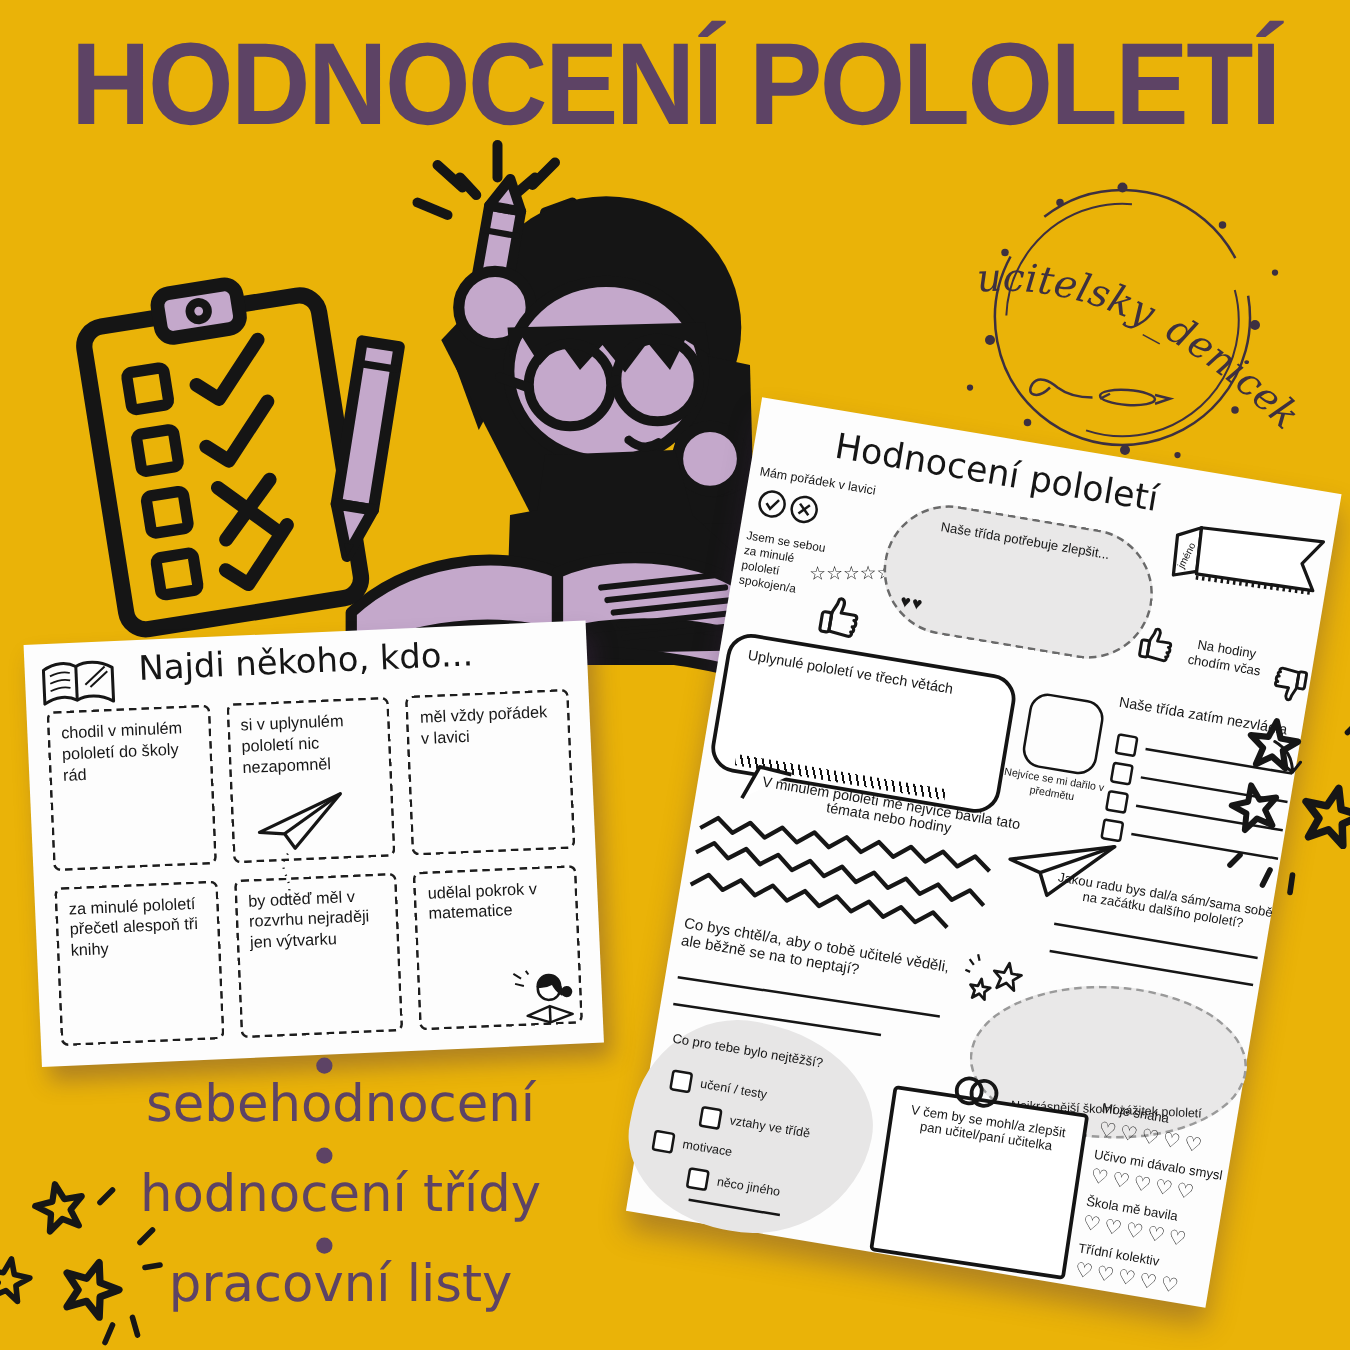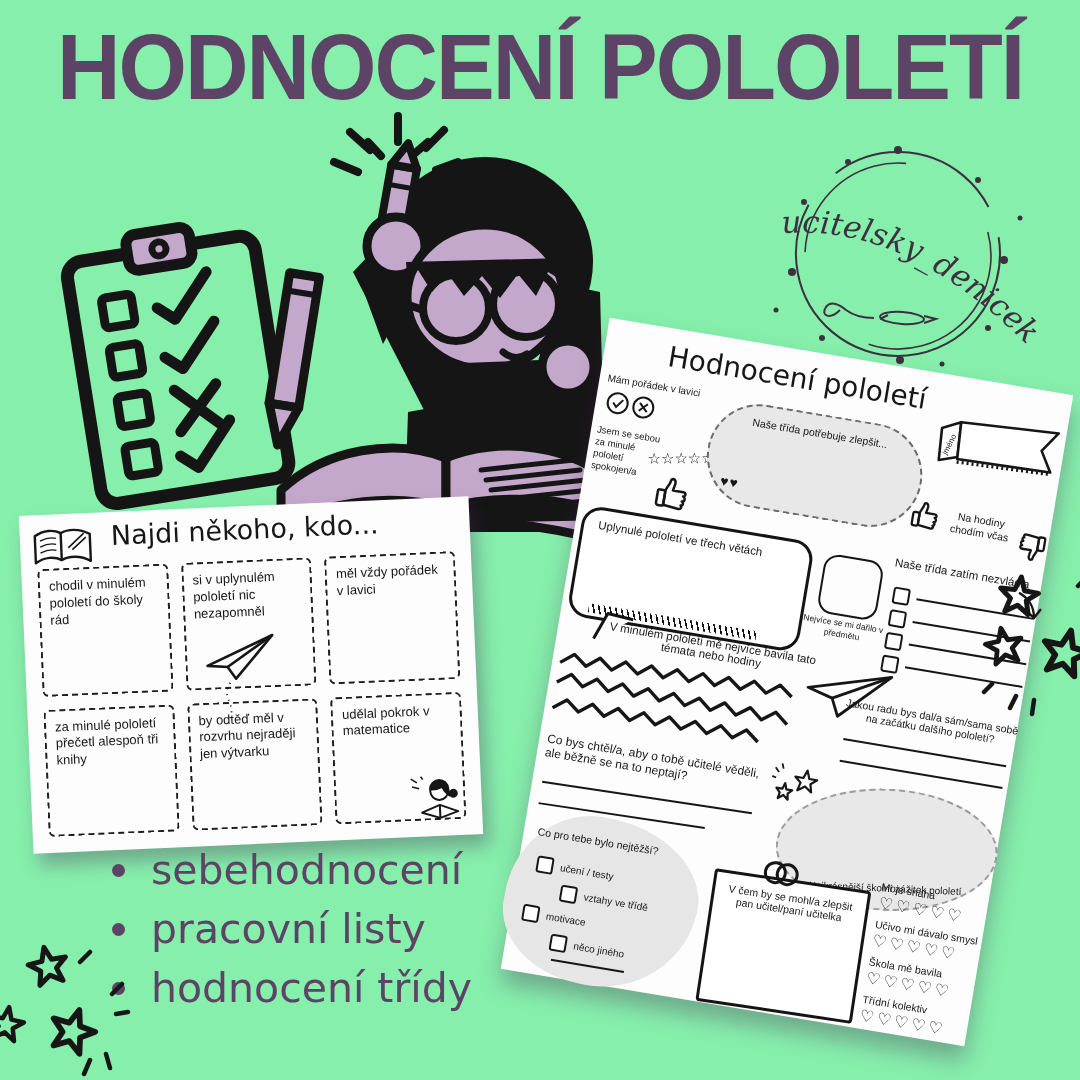--- a/index.html
+++ b/index.html
@@ -1,28 +1,28 @@
 <!DOCTYPE html>
 <html><head>
 <meta charset="utf-8">
 <style>
   html,body{margin:0;padding:0;}
   #canvas{position:relative;width:1080px;height:1080px;overflow:hidden;
-    background:#86efac;font-family:"Liberation Sans",sans-serif;}
+    background:#eab308;font-family:"Liberation Sans",sans-serif;}
   .abs{position:absolute;}
 
   
   .title{position:absolute;left:0;top:16px;width:1080px;text-align:center;
     font-family:"Liberation Sans",sans-serif;font-weight:bold;font-size:88px;
     letter-spacing:-2px;color:#5d4365;transform:scaleY(1.06);}
 
   
   .bullets{position:absolute;left:112px;top:846px;color:#5d4365;
     font-family:"DejaVu Sans",sans-serif;font-size:41px;}
-  .bullets .row{display:flex;align-items:center;margin-bottom:11px;}
+  .bullets .row{display:flex;align-items:center;margin-bottom:11px;flex-direction:column;}
   .bullets .dot{width:13px;height:13px;border-radius:50%;background:#5d4365;
     margin-right:26px;flex:0 0 auto;}
 
   
   .ws1{position:absolute;left:26px;top:506px;width:450px;height:338px;background:#fdfdfd;
     transform:rotate(-2.5deg);box-shadow:6px 12px 18px rgba(70,40,80,.35);color:#161616;}
   .ws1 .ws1-title{position:absolute;left:0;top:8px;width:100%;text-align:center;
     font-size:27px;font-family:"DejaVu Sans",sans-serif;}
   .fs-grid{position:absolute;left:16px;top:54px;width:418px;height:268px;
     display:grid;grid-template-columns:1fr 1fr 1fr;grid-template-rows:1fr 1fr;gap:13px;}
@@ -391,25 +391,25 @@
     </div>
   </div>
 
   <div class="bullets">
     <div class="row">
       <span class="dot"></span>
       <span>sebehodnocení</span>
       </div>
     <div class="row">
       <span class="dot"></span>
-      <span>pracovní listy</span>
+      <span>hodnocení třídy</span>
       </div>
     <div class="row">
       <span class="dot"></span>
-      <span>hodnocení třídy</span>
+      <span>pracovní listy</span>
       </div>
   </div>
 
   <svg class="abs" style="left:-6px;top:922px;" width="175" height="160" viewBox="0 0 175 160">
     <g stroke="#161616" fill="none" stroke-width="5" stroke-linejoin="round" stroke-linecap="round">
       <polygon transform="translate(28,28) rotate(-12)" points="22,2 26.9,15.2 41,15.8 30,24.6 33.8,38.2 22,30.4 10.2,38.2 14,24.6 3,15.8 17.1,15.2"></polygon>
       <polygon transform="translate(-4,80) rotate(10) scale(0.9)" points="22,2 26.9,15.2 41,15.8 30,24.6 33.8,38.2 22,30.4 10.2,38.2 14,24.6 3,15.8 17.1,15.2"></polygon>
       <polygon transform="translate(62,78) rotate(18) scale(1.15)" points="22,2 26.9,15.2 41,15.8 30,24.6 33.8,38.2 22,30.4 10.2,38.2 14,24.6 3,15.8 17.1,15.2"></polygon>
       <path d="M86 40 L96 30 M118 72 L128 62 M122 92 L134 90 M96 138 L90 152 M112 132 L116 146" stroke-width="4.5"></path>
     </g>

